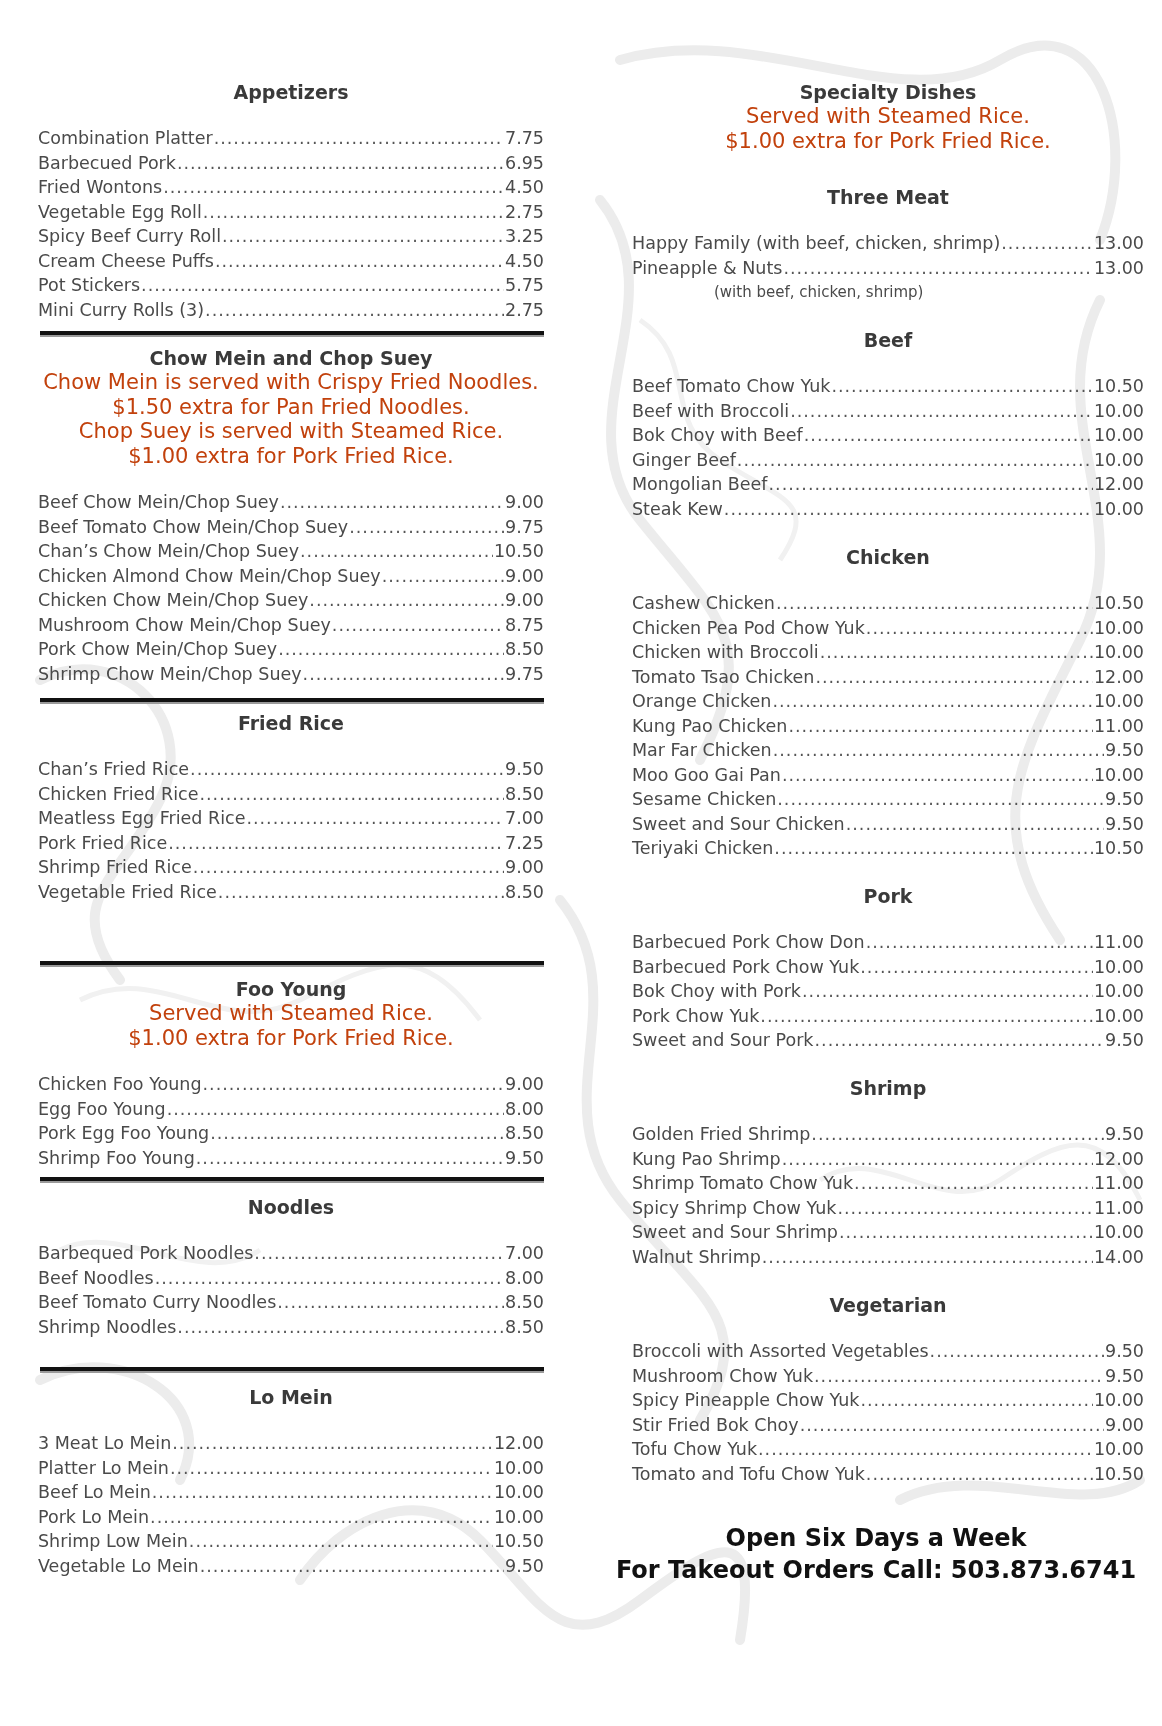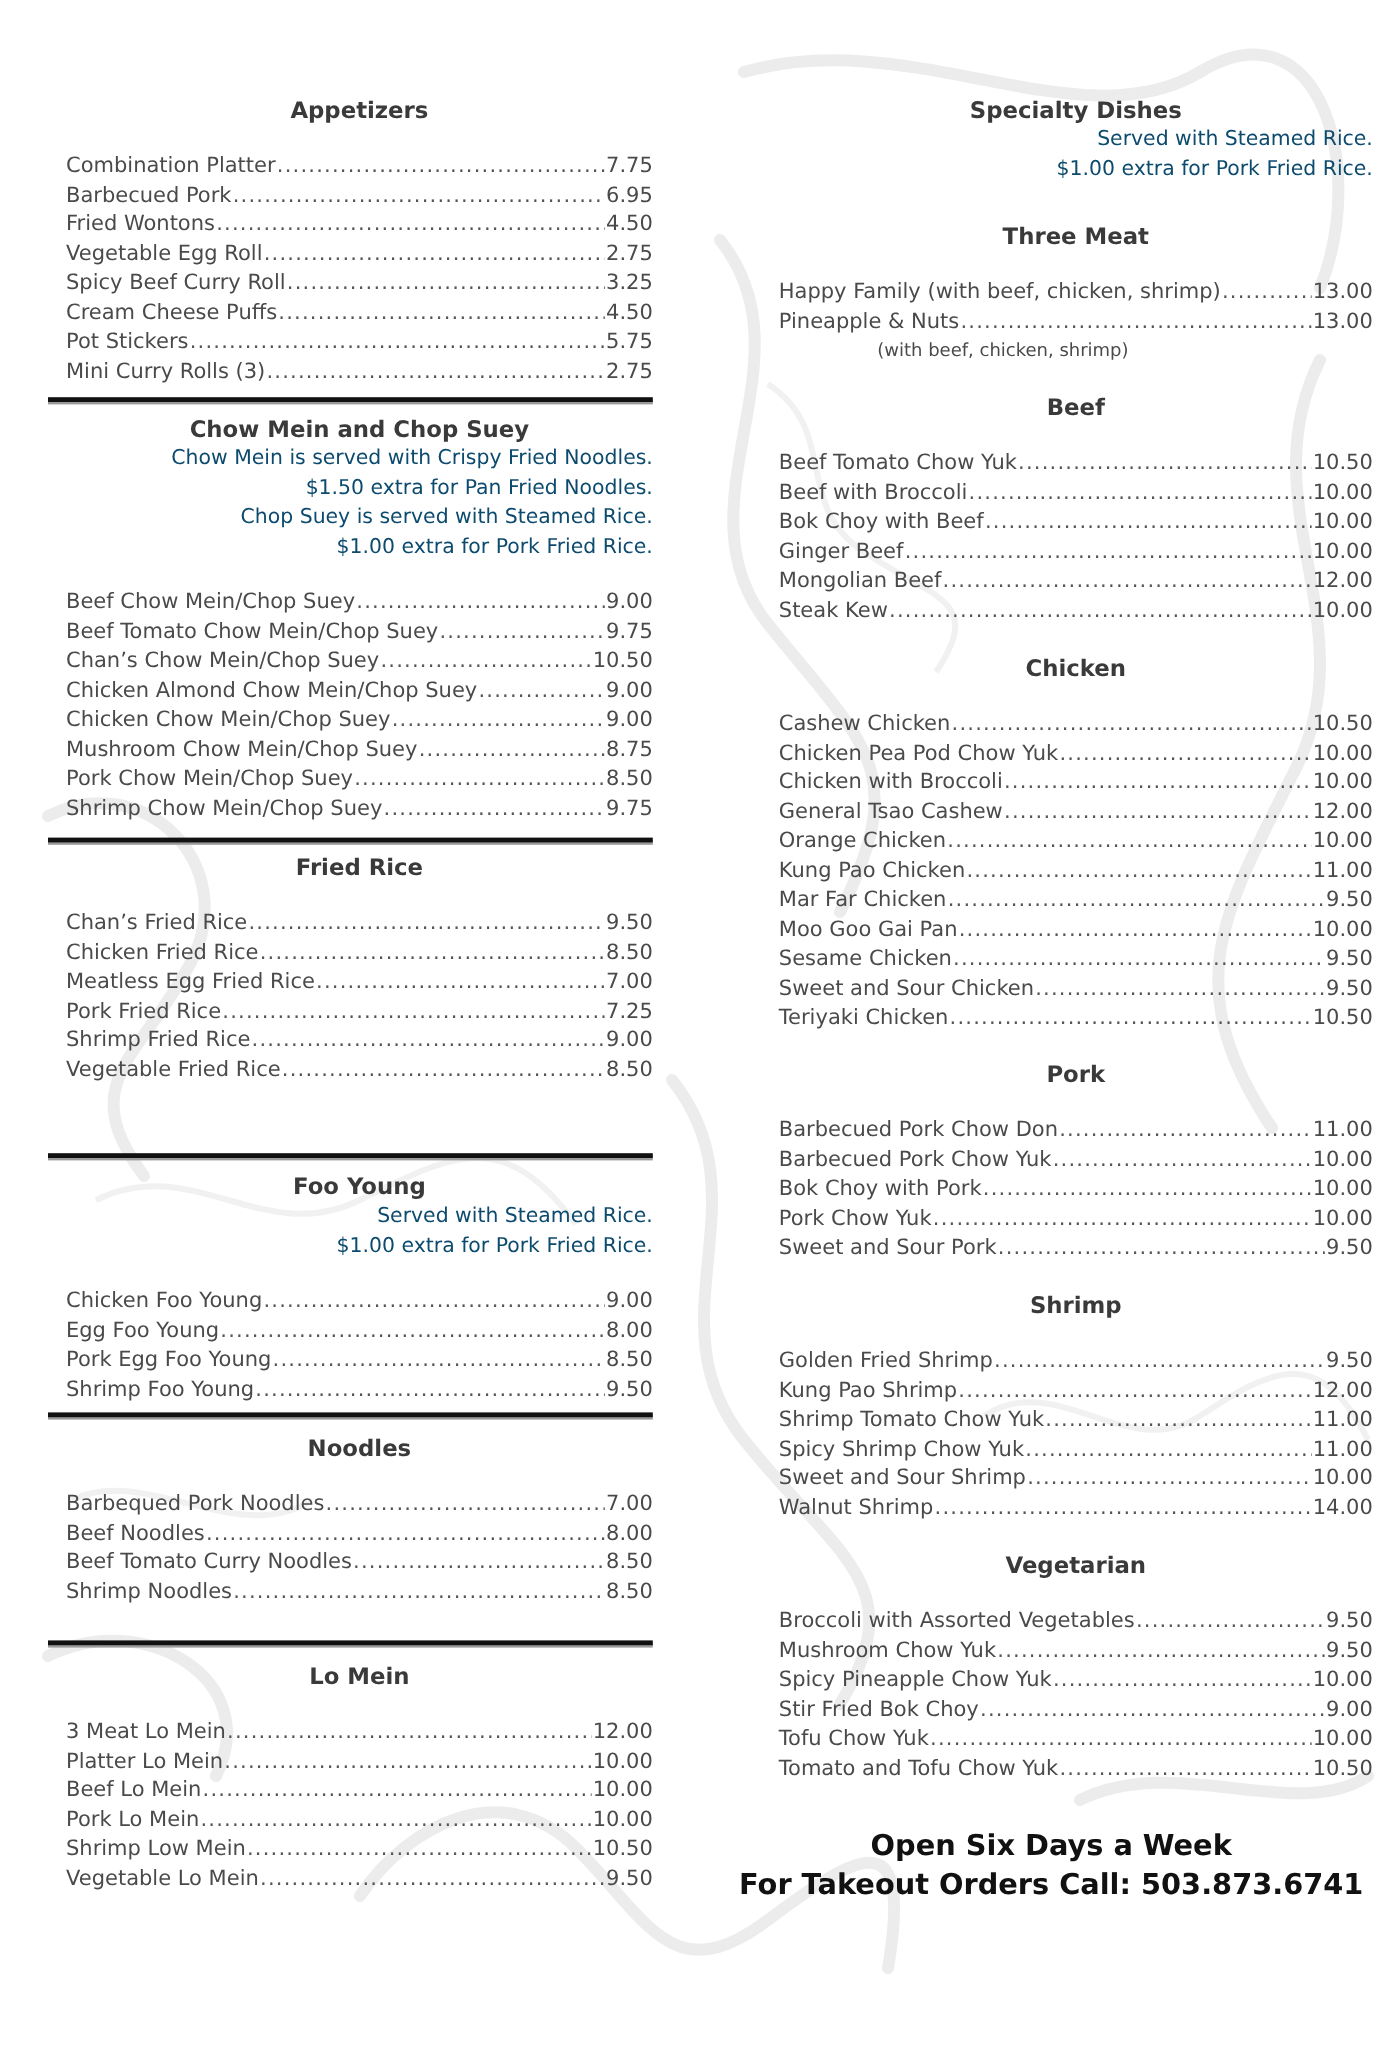--- a/index.html
+++ b/index.html
@@ -6,27 +6,27 @@
   body {
     width: 1162px; height: 1726px; position: relative; overflow: hidden;
     background: #ffffff;
     font-family: "DejaVu Sans", sans-serif;
     color: #454545;
   }
   .bg-art { position: absolute; inset: 0; pointer-events: none; }
   .col { position: absolute; top: 0; }
   .col-left { left: 38px; width: 506px; }
   .col-right { left: 632px; width: 512px; }
-  .section { position: absolute; left: 17px; right: 0; }
+  .section { position: absolute; left: 0; right: 0; }
   .heading {
     text-align: center; font-weight: bold; font-size: 19px; color: #3a3a3a;
     line-height: 24px; height: 24px; white-space: nowrap;
   }
   .note {
-    text-align: right; font-size: 17px; line-height: 24.5px; color: #0c4a6e;
+    text-align: center; font-size: 21px; line-height: 24.5px; color: #c2410c;
     white-space: nowrap;
   }
   .items { margin-top: 22px; }
   .item {
     display: flex; align-items: baseline; font-size: 17.5px; line-height: 24.5px;
     height: 24.5px; color: #4a4a4a; white-space: nowrap;
   }
   .item .name { flex: 0 0 auto; }
   .item .dots {
     flex: 1 1 auto; overflow: hidden; letter-spacing: 1px; color: #555;
@@ -380,21 +380,21 @@
           <span class="name">Chicken Pea Pod Chow Yuk</span>
           <span class="dots"></span>
           <span class="price">10.00</span>
         </div>
       <div class="item">
           <span class="name">Chicken with Broccoli</span>
           <span class="dots"></span>
           <span class="price">10.00</span>
         </div>
       <div class="item">
-          <span class="name">General Tsao Cashew</span>
+          <span class="name">Tomato Tsao Chicken</span>
           <span class="dots"></span>
           <span class="price">12.00</span>
         </div>
       <div class="item">
           <span class="name">Orange Chicken</span>
           <span class="dots"></span>
           <span class="price">10.00</span>
         </div>
       <div class="item">
           <span class="name">Kung Pao Chicken</span>

